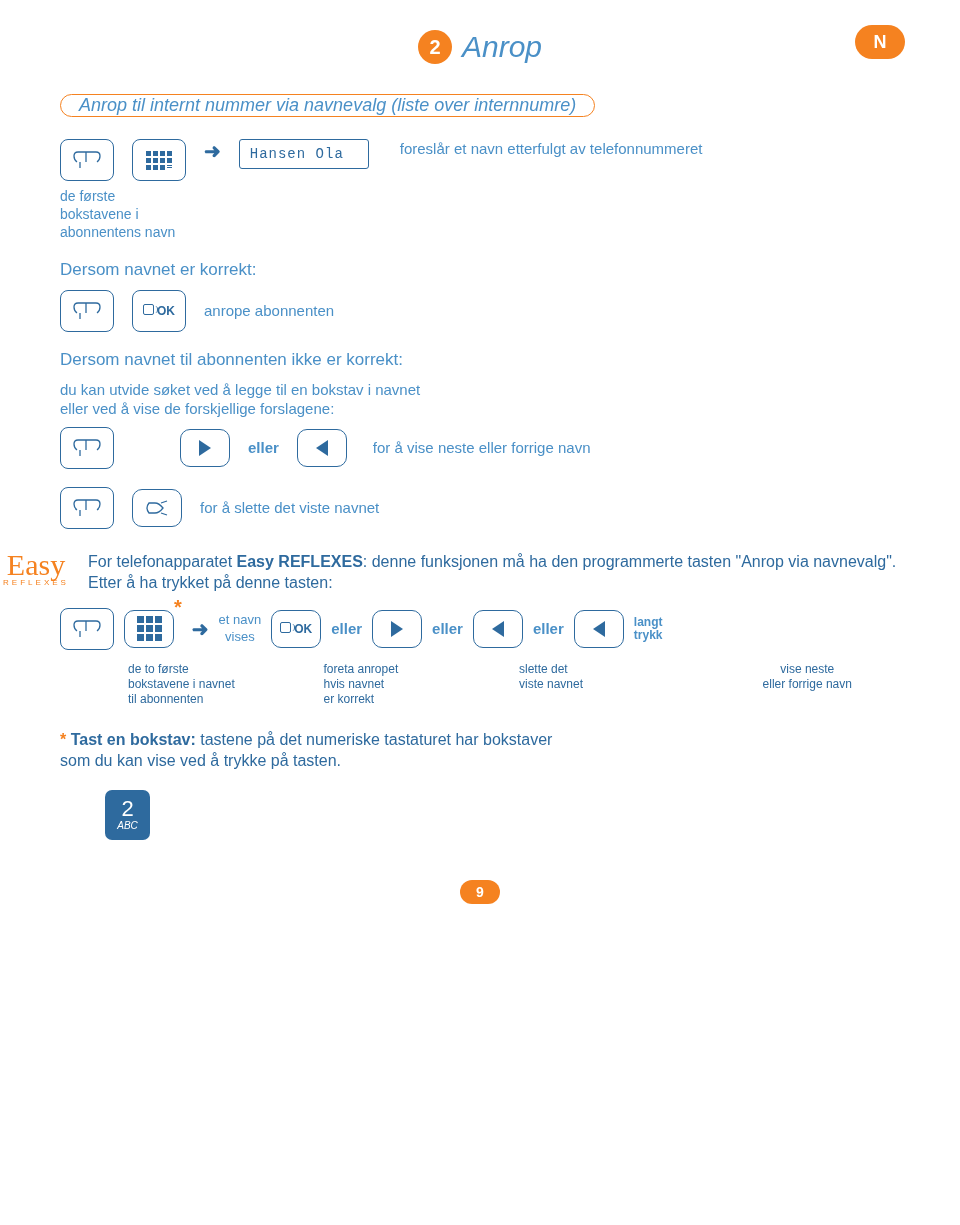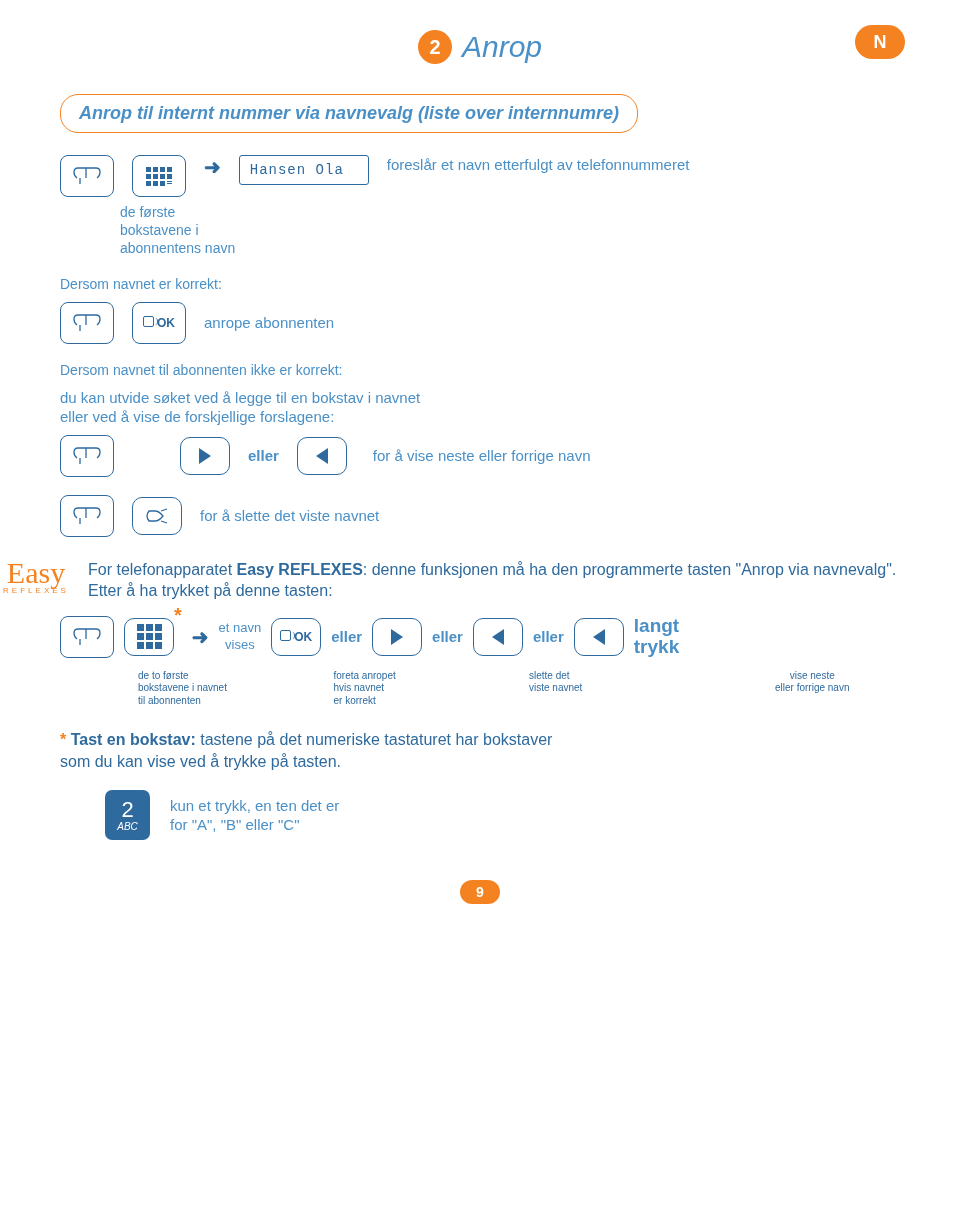--- a/index.html
+++ b/index.html
@@ -11,63 +11,63 @@
   --brown:#9b6a3c;
 }
 *{box-sizing:border-box}
 body{margin:0;padding:0;font-family:"Helvetica Neue",Arial,sans-serif;color:var(--text);background:#fff;width:960px}
 .page{position:relative;padding:30px 60px 50px 60px;min-height:1225px}
 .header{display:flex;align-items:flex-start;justify-content:center;position:relative;margin-bottom:30px}
 .title-group{display:flex;align-items:center;gap:10px}
 .circle-num{width:34px;height:34px;border-radius:50%;background:var(--orange);color:#fff;display:flex;align-items:center;justify-content:center;font-weight:bold;font-size:20px}
 .title-word{font-size:30px;color:var(--blue);font-weight:500;font-style:italic}
 .n-badge{position:absolute;right:-5px;top:-5px;width:50px;height:34px;background:var(--orange);border-radius:17px;color:#fff;display:flex;align-items:center;justify-content:center;font-weight:bold;font-size:18px}
-.section-pill{display:inline-block;border:1.5px solid var(--orange);border-radius:18px;padding:8px 18px;font-size:18px;color:var(--blue);font-weight:700;margin-bottom:22px;font-style:italic}
+.section-pill{display:inline-block;border:1.5px solid var(--orange);border-radius:18px;padding:0 18px;font-size:18px;color:var(--blue);font-weight:400;margin-bottom:22px;font-style:italic}
 .row{display:flex;align-items:center;gap:18px;margin-bottom:18px;flex-wrap:nowrap}
 .row.top{align-items:flex-start}
 .icon-btn{width:54px;height:42px;border:1.5px solid var(--dark-blue);border-radius:8px;display:flex;align-items:center;justify-content:center;flex:0 0 auto;background:#fff}
 .icon-btn.sm{width:50px;height:38px;border-radius:10px}
 .keypad-icon{display:grid;grid-template-columns:repeat(4,5px);grid-template-rows:repeat(3,5px);gap:2px}
 .keypad-icon span{width:5px;height:5px;background:var(--dark-blue)}
 .keypad-icon span:nth-child(12){background:none;border-top:1px solid var(--dark-blue);border-bottom:1px solid var(--dark-blue);height:3px;width:5px}
 .keypad3{display:grid;grid-template-columns:repeat(3,7px);grid-template-rows:repeat(3,7px);gap:2px}
 .keypad3 span{width:7px;height:7px;background:var(--dark-blue)}
 .arrow-right{font-size:20px;color:var(--dark-blue);font-weight:bold}
 .display-box{border:1.5px solid var(--dark-blue);border-radius:3px;padding:6px 10px;font-family:"Courier New",monospace;font-size:14px;background:#fff;min-width:130px;letter-spacing:1px}
 .caption{font-size:15px;line-height:1.3;color:var(--blue)}
 .caption.small{font-size:14px}
-.heading-sub{font-size:14px;color:var(--blue);margin:18px 0 10px;font-weight:500}
+.heading-sub{font-size:17px;color:var(--blue);margin:18px 0 10px;font-weight:500}
 .ok-btn{display:flex;align-items:flex-start;gap:3px;font-size:12px}
 .speaker{width:11px;height:11px;border:1px solid var(--dark-blue);border-radius:2px;position:relative}
 .speaker:after{content:"";position:absolute;right:-5px;top:1px;width:5px;height:7px;border-right:1px solid var(--dark-blue);border-radius:0 50% 50% 0}
 .tri-btn{width:0;height:0;border-left:12px solid var(--dark-blue);border-top:8px solid transparent;border-bottom:8px solid transparent}
 .tri-btn.left{border-left:none;border-right:12px solid var(--dark-blue)}
 .bold-label{font-weight:700;font-size:15px;color:var(--blue)}
 .more-info{display:flex;align-items:center;gap:2px}
 .more-info .dot{width:3px;height:3px;background:var(--dark-blue);border-radius:50%}
 .easy-box{display:flex;gap:14px;align-items:flex-start;margin:22px 0 14px -62px}
 .easy-logo{text-align:center;flex:0 0 76px}
 .easy-word{font-family:"Brush Script MT","Comic Sans MS",cursive;font-size:30px;color:var(--orange);line-height:0.9}
 .easy-sub{font-size:8px;letter-spacing:3px;color:var(--orange)}
 .easy-text{font-size:16px;line-height:1.35;}
 .easy-text .q{font-weight:400}
 .complex-row{display:flex;align-items:center;gap:10px;margin-bottom:12px;flex-wrap:nowrap}
 .star{color:var(--orange);font-size:20px;font-weight:bold;position:relative;top:-14px}
-.caption-row{display:flex;gap:20px;font-size:10px;line-height:1.25;margin-bottom:22px}
+.caption-row{display:flex;gap:10px;font-size:12px;line-height:1.25;margin-bottom:22px}
 .caption-row>div{flex:1 1 0}
 .caption-row .spacer{flex:0 0 58px}
 .footnote{font-size:16px;line-height:1.35;margin-top:12px}
 .footnote .star-orange{color:var(--orange);font-weight:bold}
 .key2{width:45px;height:50px;background:var(--dark-blue);border-radius:7px;color:#fff;display:flex;flex-direction:column;align-items:center;justify-content:center;font-family:"Arial Narrow",sans-serif}
 .key2 .num{font-size:22px;line-height:1}
 .key2 .abc{font-size:10px;font-style:italic}
 .key-row{display:flex;align-items:center;gap:20px;margin-left:45px;margin-top:18px}
 .key-row .caption{font-size:15px}
 .page-num-badge{width:40px;height:24px;background:var(--orange);border-radius:12px;color:#fff;display:flex;align-items:center;justify-content:center;font-weight:bold;font-size:14px;margin:40px auto 0}
-.leftpad{margin-left:60px}
+.leftpad{}
 </style>
 </head>
 <body>
 
 <div class="page">
 
   <div class="header">
     <div class="title-group">
       <div class="circle-num">2</div>
       <div class="title-word">Anrop</div>
@@ -97,21 +97,21 @@
           <span></span>
           <span></span>
           <span></span>
           <span></span>
         </div>
     </div>
     <div class="arrow-right">➜</div>
     <div>
       <div class="display-box">Hansen Ola</div>
     </div>
-    <div class="caption" style="margin-left:0">foreslår et navn etterfulgt av telefonnummeret</div>
+    <div class="caption" style="margin-left:13px">foreslår et navn etterfulgt av telefonnummeret</div>
   </div>
   <div class="caption small leftpad" style="white-space:pre-line;margin-top:-12px;margin-bottom:18px">de første
 bokstavene i
 abonnentens navn</div>
 
   <div class="heading-sub">Dersom navnet er korrekt:</div>
   <div class="row">
     <div class="icon-btn">
       <svg width="30" height="24" viewBox="0 0 30 24">
           <path d="M5 14 Q2 12 2 8 Q2 4 6 4 L24 4 Q28 4 28 8 Q28 12 25 14 M8 14 L8 20 M14 4 L14 14" fill="none" stroke="#2e6a9e" stroke-width="1.3"></path>
@@ -208,21 +208,21 @@
         <div class="tri-btn"></div>
       </div>
     <div class="bold-label">eller</div>
     <div class="icon-btn sm">
         <div class="tri-btn left"></div>
       </div>
     <div class="bold-label">eller</div>
     <div class="icon-btn sm">
         <div class="tri-btn left"></div>
       </div>
-    <div class="bold-label" style="white-space:pre-line;font-size:19px;line-height:1.1">langt
+    <div class="bold-label" style="white-space:pre-line;font-size:12px;line-height:1.1">langt
 trykk</div>
   </div>
 
   <div class="caption-row">
     <div class="spacer"></div>
     <div style="white-space:pre-line">de to første
 bokstavene i navnet
 til abonnenten</div>
     <div style="white-space:pre-line;">foreta anropet
 hvis navnet
@@ -237,19 +237,17 @@
     <span class="star-orange">*</span>
     <b style="font-style:normal">Tast en bokstav:</b><span style="white-space:pre-line"> tastene på det numeriske tastaturet har bokstaver
 som du kan vise ved å trykke på tasten.</span>
   </div>
 
   <div class="key-row">
     <div class="key2">
       <div class="num">2</div>
       <div class="abc">ABC</div>
     </div>
-    <div class="caption" style="white-space:pre-line">kun et trykk, en ten det er
-for "A", "B" eller "C"</div>
   </div>
 
   <div class="page-num-badge">9</div>
 
 </div>
 
 </body></html>

